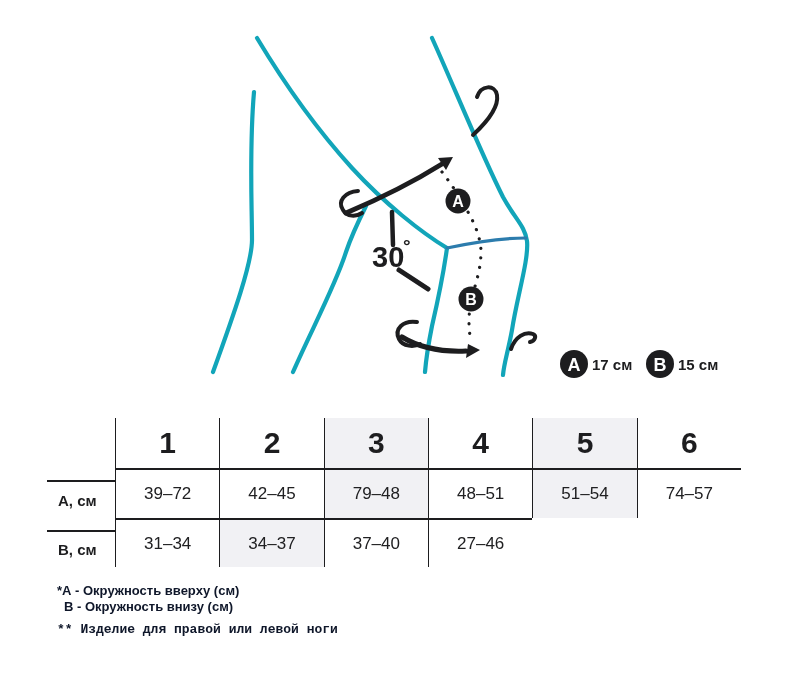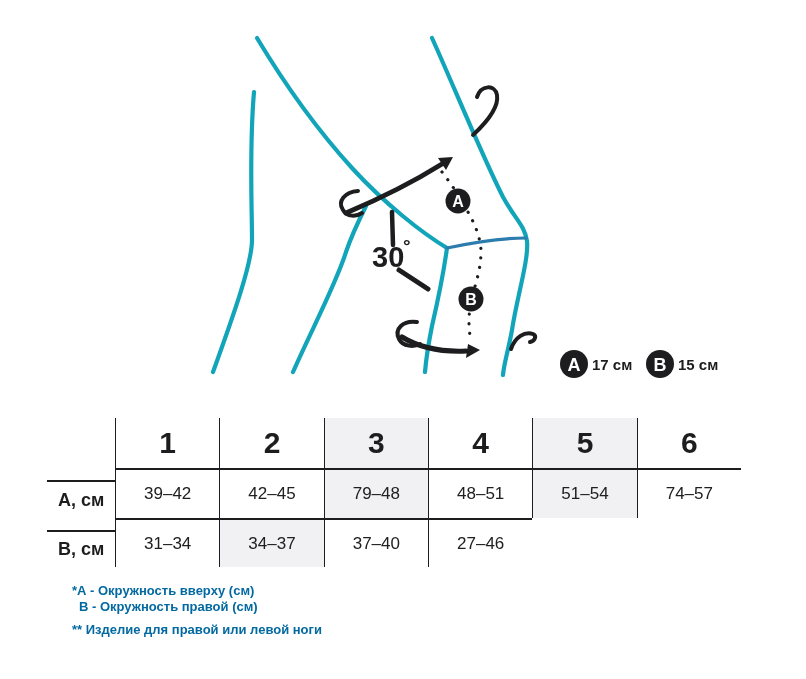--- a/index.html
+++ b/index.html
@@ -11,27 +11,27 @@
   .size-table{
     position:absolute;left:47px;top:418px;width:694px;
     display:grid;grid-template-columns:68px repeat(6,1fr);
     grid-template-rows:50px 50px 49px;
   }
   .cell{display:flex;align-items:center;justify-content:center;box-sizing:border-box;}
   .cell.v{border-left:1.5px solid #1d1d1f;}
   .cell.hline{border-top:2px solid #1d1d1f;}
   .cell.shade{background:#f1f1f4;}
   .cell.head{font-size:30px;font-weight:bold;}
-  .cell.rowlabel{justify-content:flex-start;padding-left:11px;font-size:18px;font-weight:bold;margin-top:12px;}
+  .cell.rowlabel{justify-content:flex-start;padding-left:11px;font-size:15px;font-weight:bold;margin-top:12px;}
   .cell.data{font-size:17px;color:#202022;}
 
   
-  .footnotes{position:absolute;left:72px;top:583px;font-size:13px;font-weight:bold;line-height:15.5px;color:#0369a1;}
+  .footnotes{position:absolute;left:57px;top:583px;font-size:13px;font-weight:bold;line-height:15.5px;color:#0f172a;}
   .footnotes .indent{margin-left:7px;}
-  .footnotes .gap{margin-top:8px;}
+  .footnotes .gap{margin-top:8px;font-family:Liberation Mono, monospace;}
 </style>
 </head>
 <body>
 
 <div class="page">
 
   <svg class="drawing" width="806" height="410" viewBox="0 0 806 410">
 
     <g stroke="#12A5B9" stroke-width="4.2" fill="none" stroke-linecap="round">
       <path d="M 254 92 C 249 150 252 205 252 240 C 252 263 234 314 213 372"></path>
@@ -83,33 +83,33 @@
 
     <div class="cell"></div>
     <div class="cell head v">1</div>
     <div class="cell head v">2</div>
     <div class="cell head v shade">3</div>
     <div class="cell head v">4</div>
     <div class="cell head v shade">5</div>
     <div class="cell head v">6</div>
 
     <div class="cell rowlabel hline">А, см</div>
-    <div class="cell data v hline">39–42</div>
+    <div class="cell data v hline">39–72</div>
     <div class="cell data v hline">42–45</div>
     <div class="cell data v hline shade">79–48</div>
     <div class="cell data v hline">48–51</div>
     <div class="cell data v hline shade">51–54</div>
     <div class="cell data v hline">74–57</div>
 
     <div class="cell rowlabel hline">В, см</div>
     <div class="cell data v hline">31–34</div>
     <div class="cell data v hline shade">34–37</div>
     <div class="cell data v hline">37–40</div>
     <div class="cell data v hline">27–46</div>
   </div>
 
   <div class="footnotes">
     <div>*А - Окружность вверху (см)</div>
-    <div class="indent">В - Окружность правой (см)</div>
+    <div class="indent">В - Окружность внизу (см)</div>
     <div class="gap">** Изделие для правой или левой ноги</div>
   </div>
 
 </div>
 
 </body></html>

